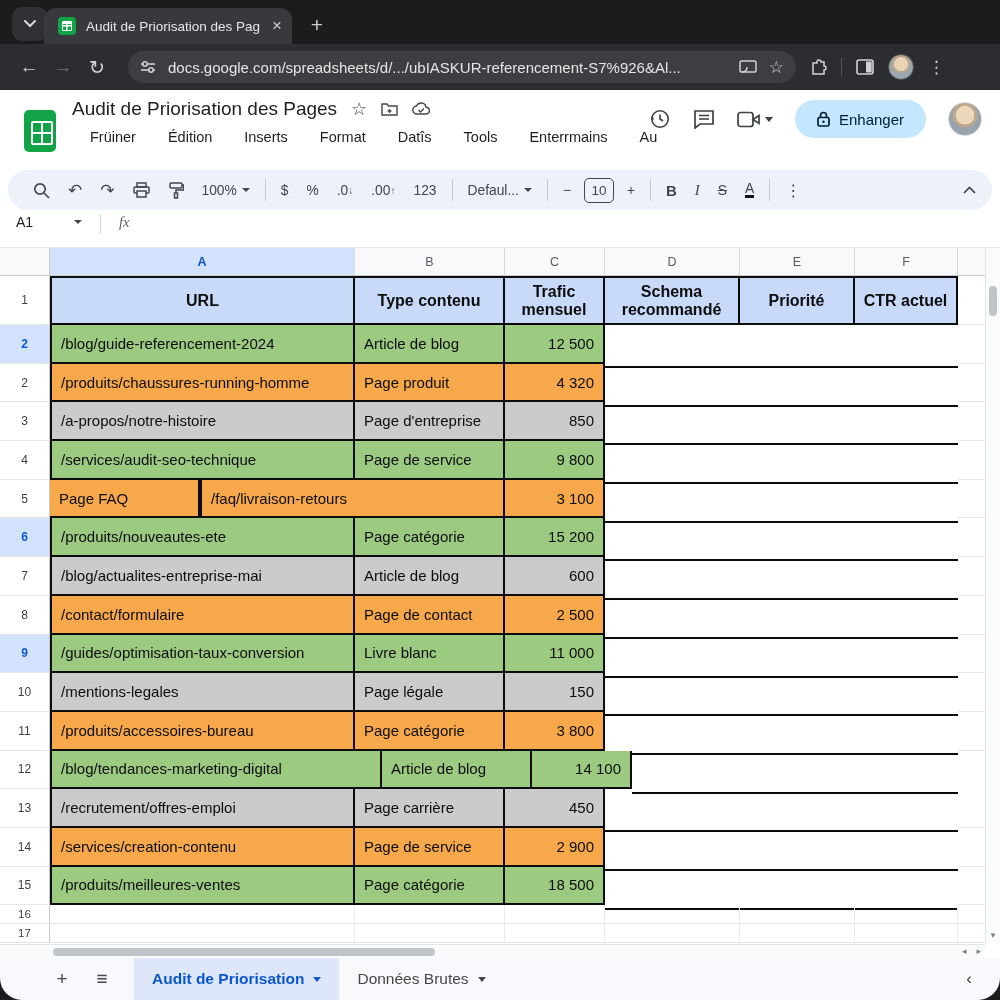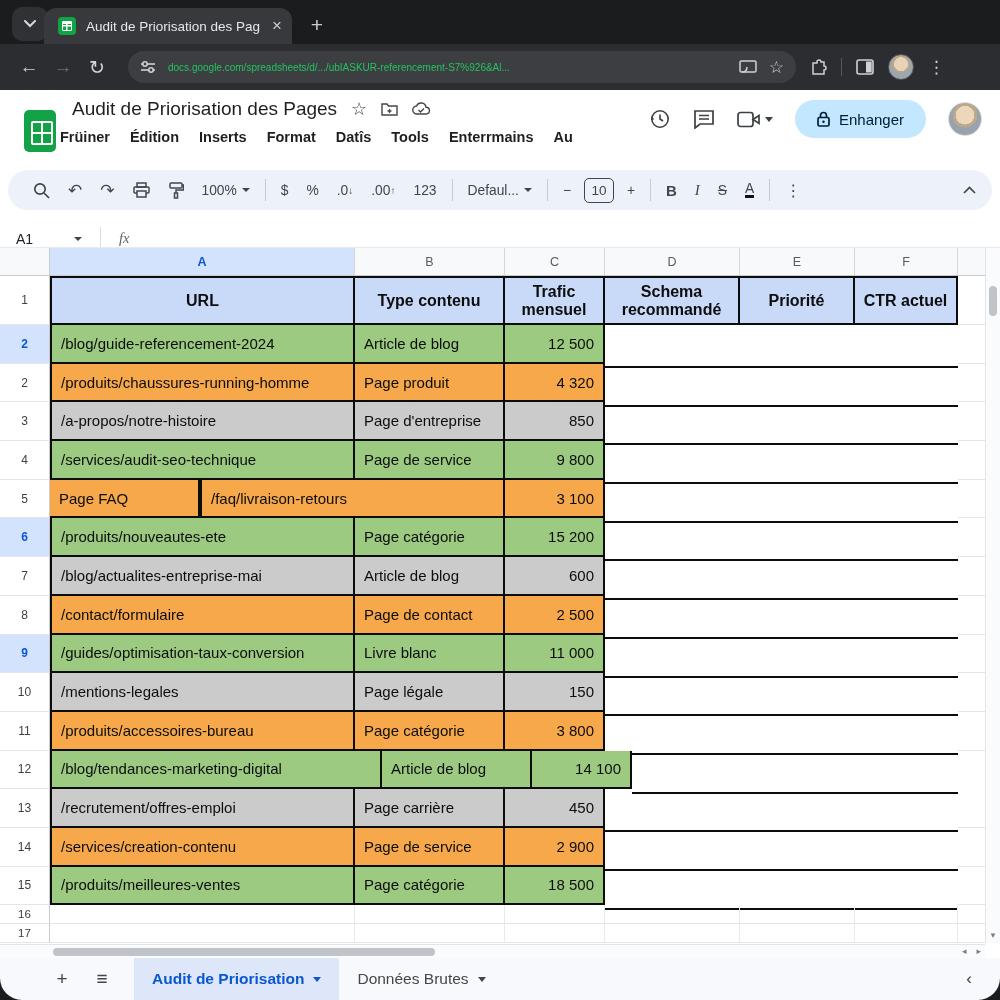--- a/index.html
+++ b/index.html
@@ -17,58 +17,58 @@
      linear-gradient(#fff,#fff) 0 0 / 100% 2px no-repeat,
      border-box; border:1.5px solid #fff; border-radius:1px; }
   .btab-title { color:#e4e6e8; font-size:13.5px; margin-left:10px; white-space:nowrap; overflow:hidden; flex:1; }
   .btab-close { color:#c9cbce; font-size:17px; margin-left:6px; cursor:pointer; }
   .newtab { position:absolute; left:302px; top:10px; width:30px; height:30px; color:#c9cbce; font-size:21px; display:flex; align-items:center; justify-content:center; border-radius:50%; }
 
   .navbar { position:absolute; top:44px; left:0; width:1000px; height:46px; background:#2b2d30; display:flex; align-items:center; }
   .nav-ic { color:#d3d5d8; font-size:19px; width:34px; text-align:center; }
   .nav-ic.dim { color:#6e7074; }
   .urlpill { height:32px; width:668px; margin-left:14px; background:#3c3e42; border-radius:16px; display:flex; align-items:center; padding:0 12px; }
-  .url-text { color:#22c55e; font-size:10px; margin-left:12px; white-space:nowrap; overflow:hidden; flex:1; }
+  .url-text { color:#e5e5e5; font-size:15px; margin-left:12px; white-space:nowrap; overflow:hidden; flex:1; }
   .pill-ic { color:#cfd1d4; margin-left:12px; display:flex; align-items:center; }
   .nav-right { display:flex; align-items:center; margin-left:14px; gap:14px; }
   .nav-divider { width:1px; height:18px; background:#55575a; }
   .avatar-sm { width:26px; height:26px; border-radius:50%; background:radial-gradient(circle at 50% 38%, #e8d3b6 0 36%, #b9a58c 37% 48%, #9aa6b0 49%); border:1px solid #555; }
   .dots { color:#d3d5d8; font-size:17px; letter-spacing:0; }
 
   
   .app { position:absolute; top:90px; left:0; width:1000px; height:910px; background:#ffffff; }
   .app-header { position:absolute; top:0; left:0; width:1000px; height:78px; background:#fff; }
   .sheets-logo { position:absolute; left:24px; top:20px; width:32px; height:42px; background:#12a347; border-radius:5px; }
   .sheets-logo::after { content:''; position:absolute; left:7px; top:11px; width:18px; height:20px;
      background: linear-gradient(#fff,#fff) 0 48% / 100% 2px no-repeat, linear-gradient(#fff,#fff) 48% 0 / 2px 100% no-repeat;
      border:2px solid #fff; border-radius:2px; }
   .doc-title-row { position:absolute; left:72px; top:8px; display:flex; align-items:center; gap:14px; }
   .doc-title { font-size:19px; color:#1f1f1f; }
   .title-ic { color:#444746; font-size:16px; display:flex; align-items:center; }
-  .menu-row { position:absolute; left:52px; top:36px; display:flex; gap:4px;font-weight:bold; }
+  .menu-row { position:absolute; left:82px; top:36px; display:flex; gap:16px; }
   .menu-item { font-size:14.5px; color:#1f1f1f; padding:3px 8px; border-radius:6px; cursor:pointer; }
   .header-right { position:absolute; right:18px; top:10px; display:flex; align-items:center; gap:22px; }
   .hdr-ic { color:#3c4043; display:flex; align-items:center; }
   .share-btn { height:38px; background:#c2e7ff; border-radius:19px; display:flex; align-items:center; gap:9px; padding:0 22px; color:#001d35; font-size:15px; font-weight:500; }
   .avatar-lg { width:34px; height:34px; border-radius:50%; background:radial-gradient(circle at 50% 38%, #ecd7ba 0 36%, #bda88e 37% 48%, #97a3ad 49%); border:1px solid #ddd; }
   .cam-wrap { display:flex; align-items:center; gap:4px; }
   .tri-down { width:0; height:0; border-left:4.5px solid transparent; border-right:4.5px solid transparent; border-top:5.5px solid #3c4043; }
 
   .toolbar { position:absolute; top:80px; left:8px; width:984px; height:40px; background:#edf2fa; border-radius:21px; display:flex; align-items:center; padding:0 16px; color:#41464c; }
   .tb { font-size:13.8px; color:#41464c; padding:0 9px; display:flex; align-items:center; white-space:nowrap; }
   .tb b { font-size:15px; }
   .tb i { font-family:"Liberation Serif", serif; font-size:15px; }
   .tb-sep { width:1px; height:22px; background:#c6cbd3; margin:0 6px; }
   .size-box { border:1.5px solid #41464c; border-radius:5px; width:30px; height:25px; display:flex; align-items:center; justify-content:center; font-size:13.5px; margin:0 4px; }
   .tb .caret { margin-left:5px; }
   .caret { width:0; height:0; border-left:4px solid transparent; border-right:4px solid transparent; border-top:4.5px solid #41464c; display:inline-block; }
   .ucolor { border-bottom:3px solid #111; padding-bottom:0px; line-height:1; }
   .collapse { margin-left:auto; color:#41464c; font-size:13px; }
 
-  .formula-bar { position:absolute; top:124px; left:0; width:1000px; height:34px; background:#fff; display:flex; align-items:flex-end; border-bottom:1px solid #e8eaed; }
+  .formula-bar { position:absolute; top:124px; left:0; width:1000px; height:34px; background:#fff; display:flex; align-items:flex-start; border-bottom:1px solid #e8eaed; }
   .name-box { width:92px; display:flex; align-items:center; justify-content:space-between; padding:0 10px 0 16px; font-size:14px; color:#202124; }
   .fb-sep { width:1px; height:20px; background:#dadce0; margin:0 8px; }
   .fx { font-family:"Liberation Serif", serif; font-style:italic; font-size:14.5px; color:#5f6368; margin-left:10px; }
 
   
   .grid { position:absolute; top:158px; left:0; width:1000px; height:710px; background:#fff; }
   .col-letters { display:flex; height:28px; }
   .corner-cell { width:50px; height:28px; background:#f8f9fa; border-right:1px solid #c9ccce; border-bottom:1px solid #c9ccce; }
   .colletter { height:28px; background:#f8f9fa; border-right:1px solid #d5d7d9; border-bottom:1px solid #c9ccce; display:flex; align-items:center; justify-content:center; font-size:12.5px; color:#575b5f; }
   .colletter.sel { background:#d3e3fd; color:#0b57d0; font-weight:bold; }

